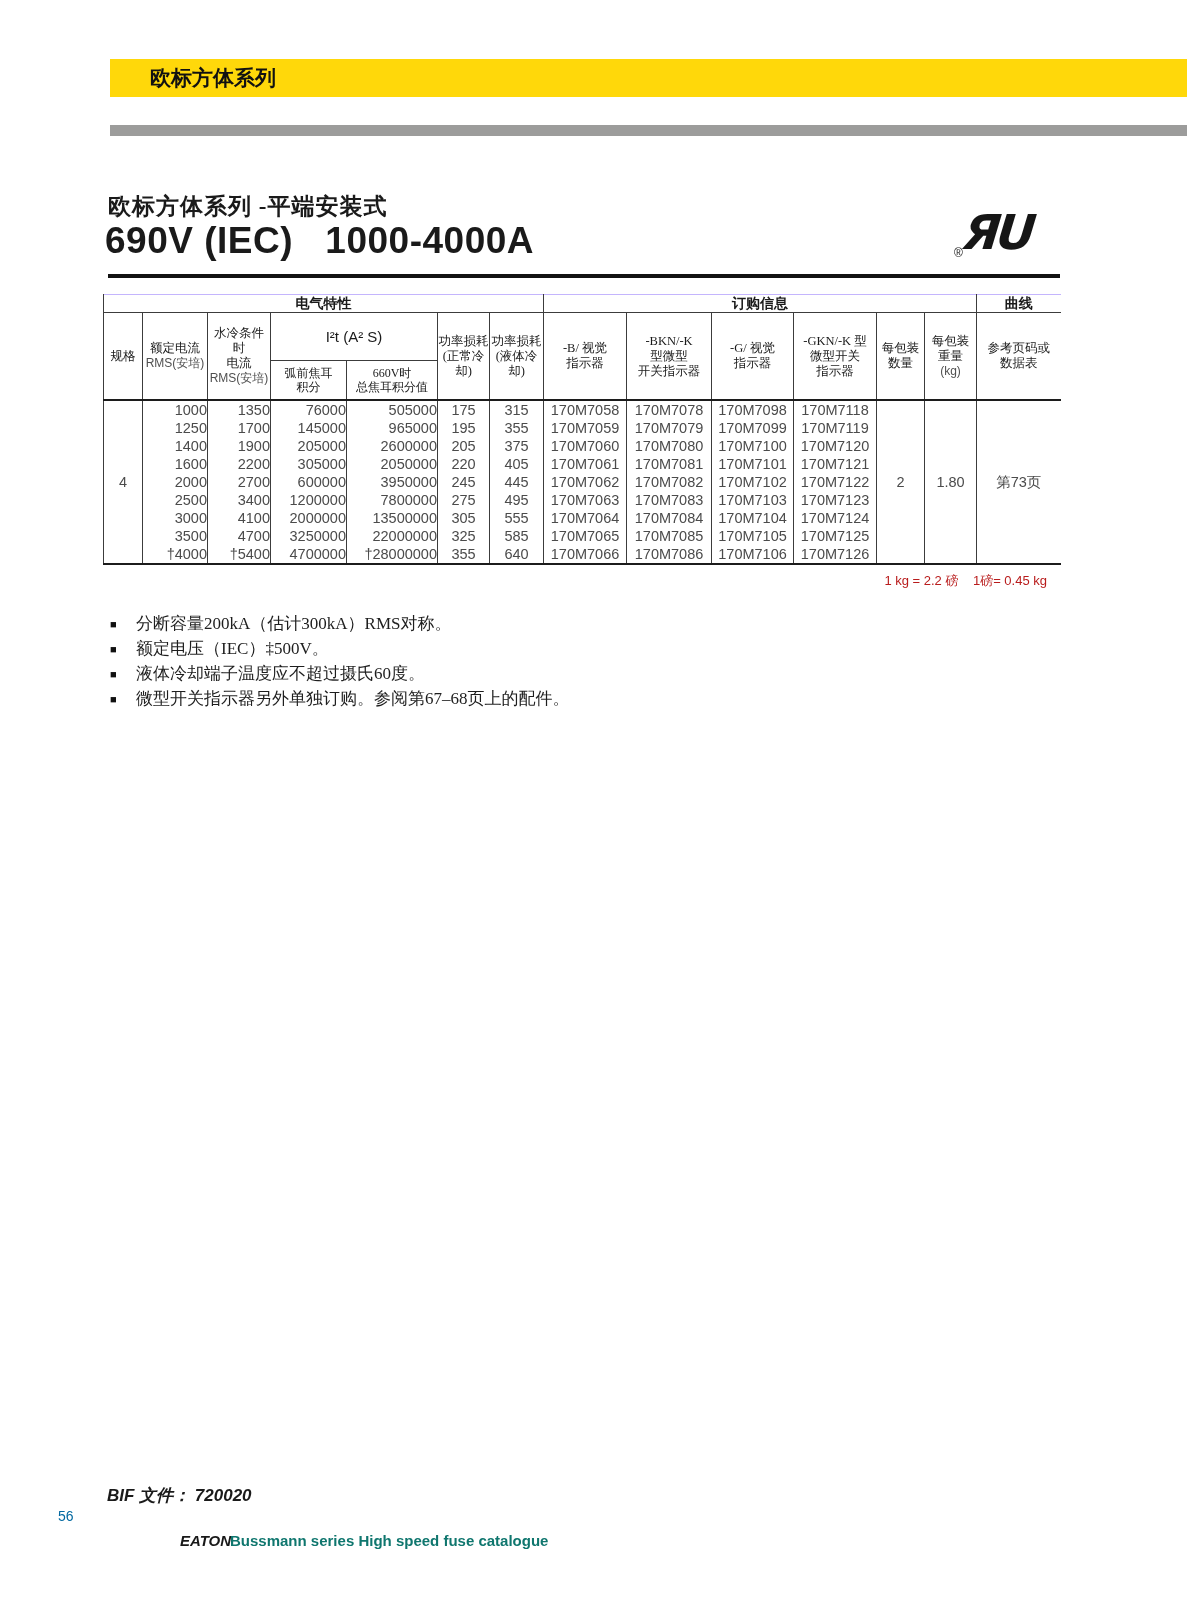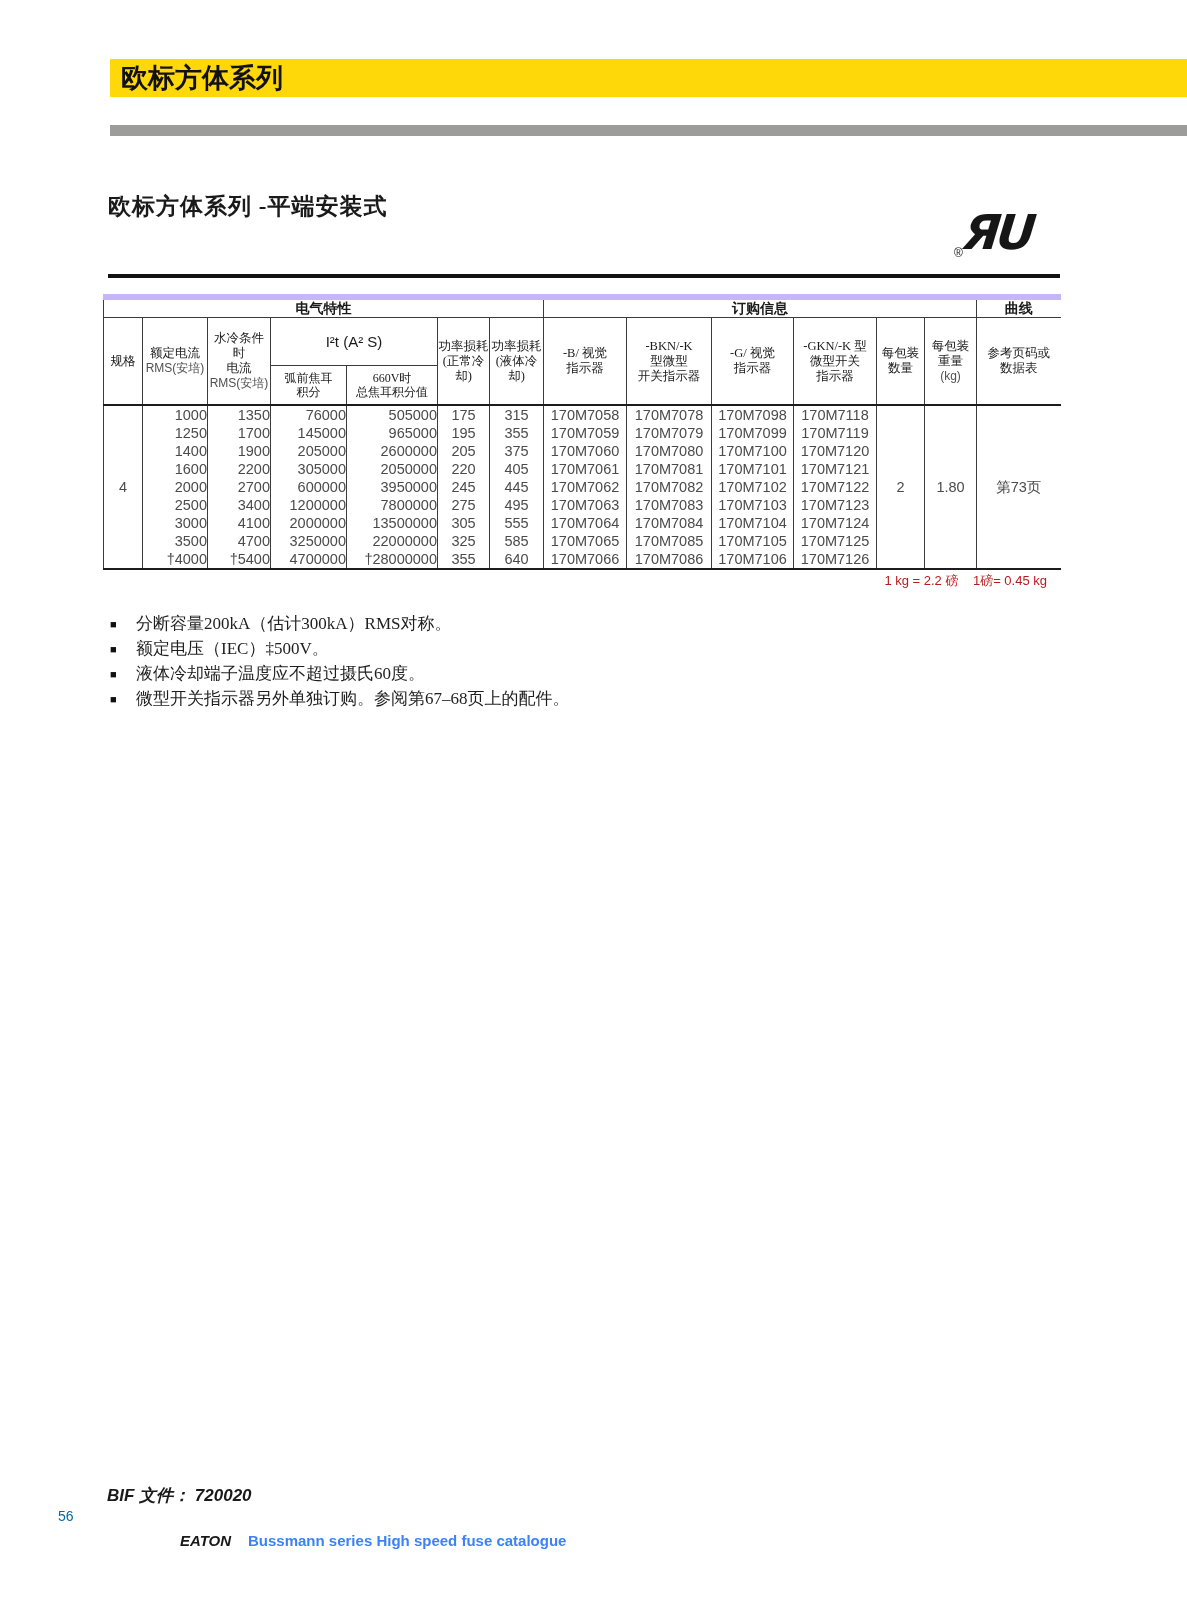--- a/index.html
+++ b/index.html
@@ -1,40 +1,40 @@
 <!DOCTYPE html>
 <html><head>
 <meta charset="utf-8">
 <style>
   html,body{margin:0;padding:0;background:#e8e8e8;}
   .page{position:relative;width:1187px;height:1600px;background:#ffffff;overflow:hidden;
         font-family:"Liberation Sans",sans-serif;color:#1a1a1a;}
 
   
   .banner{position:absolute;left:110px;top:59px;width:1077px;height:38px;background:#FFD80A;}
-  .banner span{display:block;padding-left:11px;line-height:38px;font-size:27px;font-weight:bold;
+  .banner span{display:block;padding-left:40px;line-height:38px;font-size:21px;font-weight:bold;
                font-family:"Liberation Sans",sans-serif;color:#111;}
   .graybar{position:absolute;left:110px;top:125px;width:1077px;height:11px;background:#9C9C9B;}
 
   
   .subtitle{position:absolute;left:108px;top:191px;font-family:"Liberation Serif",serif;
             font-weight:bold;font-size:23px;letter-spacing:1px;}
   .main-title{position:absolute;left:105px;top:220px;font-family:"Liberation Sans",sans-serif;
               font-weight:bold;font-size:37px;letter-spacing:0.5px;white-space:pre;}
   .title-rule{position:absolute;left:108px;top:274px;width:952px;height:4px;background:#121212;}
 
   
   .ul-mark{position:absolute;left:964px;top:204px;font-family:"DejaVu Sans",sans-serif;
            font-weight:bold;font-style:italic;font-size:48px;letter-spacing:-4px;
            transform:skewX(-6deg);color:#161616;}
   .ul-reg{position:absolute;left:954px;top:246px;font-size:12px;color:#161616;}
 
   
   table.spec{position:absolute;left:103px;top:294px;width:957px;table-layout:fixed;
-             border-collapse:collapse;border-top:6px solid #c4b5fd;border-bottom:2px solid #1c1c1c;
+             border-collapse:collapse;border-top:1px solid #c4b5fd;border-bottom:2px solid #1c1c1c;
              border-left:1px solid #3c3c3c;}
   table.spec th,table.spec td{border-left:1px solid #3c3c3c;padding:0;margin:0;
              font-weight:normal;vertical-align:middle;}
   tr.grp th{height:17px;border-bottom:1px solid #3c3c3c;font-family:"Liberation Serif",serif;
             font-weight:bold;font-size:14px;text-align:center;line-height:17px;}
   th.hb{border-bottom:2px solid #1c1c1c;text-align:center;
         font-family:"Liberation Serif",serif;font-weight:bold;font-size:12.5px;line-height:15px;}
   th.i2t{height:47px;border-bottom:1px solid #3c3c3c;text-align:center;
          font-family:"Liberation Sans",sans-serif;font-weight:bold;font-size:15px;}
   th.sub{height:38px;border-bottom:2px solid #1c1c1c;text-align:center;
@@ -52,33 +52,34 @@
   .kg-note{position:absolute;right:140px;top:572px;font-size:13px;color:#b91c1c;white-space:pre;}
   .notes{position:absolute;left:110px;top:611px;}
   .note{height:25px;line-height:25px;font-family:"Liberation Serif",serif;font-size:17px;color:#1e1e1e;}
   .note .bullet{display:inline-block;width:26px;font-size:11px;vertical-align:1px;color:#111;}
 
   
   .bif{position:absolute;left:107px;top:1484px;font-family:"Liberation Sans",sans-serif;
        font-weight:bold;font-style:italic;font-size:17px;white-space:pre;}
   .page-num{position:absolute;left:58px;top:1508px;font-size:14px;color:#0369a1;}
   .brand{position:absolute;left:180px;top:1532px;font-size:15px;font-weight:bold;color:#181818;font-style:italic;}
-  .catalog{position:absolute;left:248px;top:1532px;font-size:15px;font-weight:bold;color:#3b82f6;}
+  .catalog{position:absolute;left:230px;top:1532px;font-size:15px;font-weight:bold;color:#0f766e;}
 </style>
 </head>
 <body>
 
 <div class="page">
 
   <div class="banner">
     <span>欧标方体系列</span>
   </div>
   <div class="graybar"></div>
 
   <div class="subtitle">欧标方体系列 -平端安装式</div>
+  <div class="main-title">690V (IEC)   1000-4000A</div>
   <div class="ul-mark">ЯU</div>
   <div class="ul-reg">®</div>
   <div class="title-rule"></div>
 
   <table class="spec">
     <colgroup>
       <col style="width:39px">
         <col style="width:65px">
         <col style="width:63px">
       <col style="width:76px">

